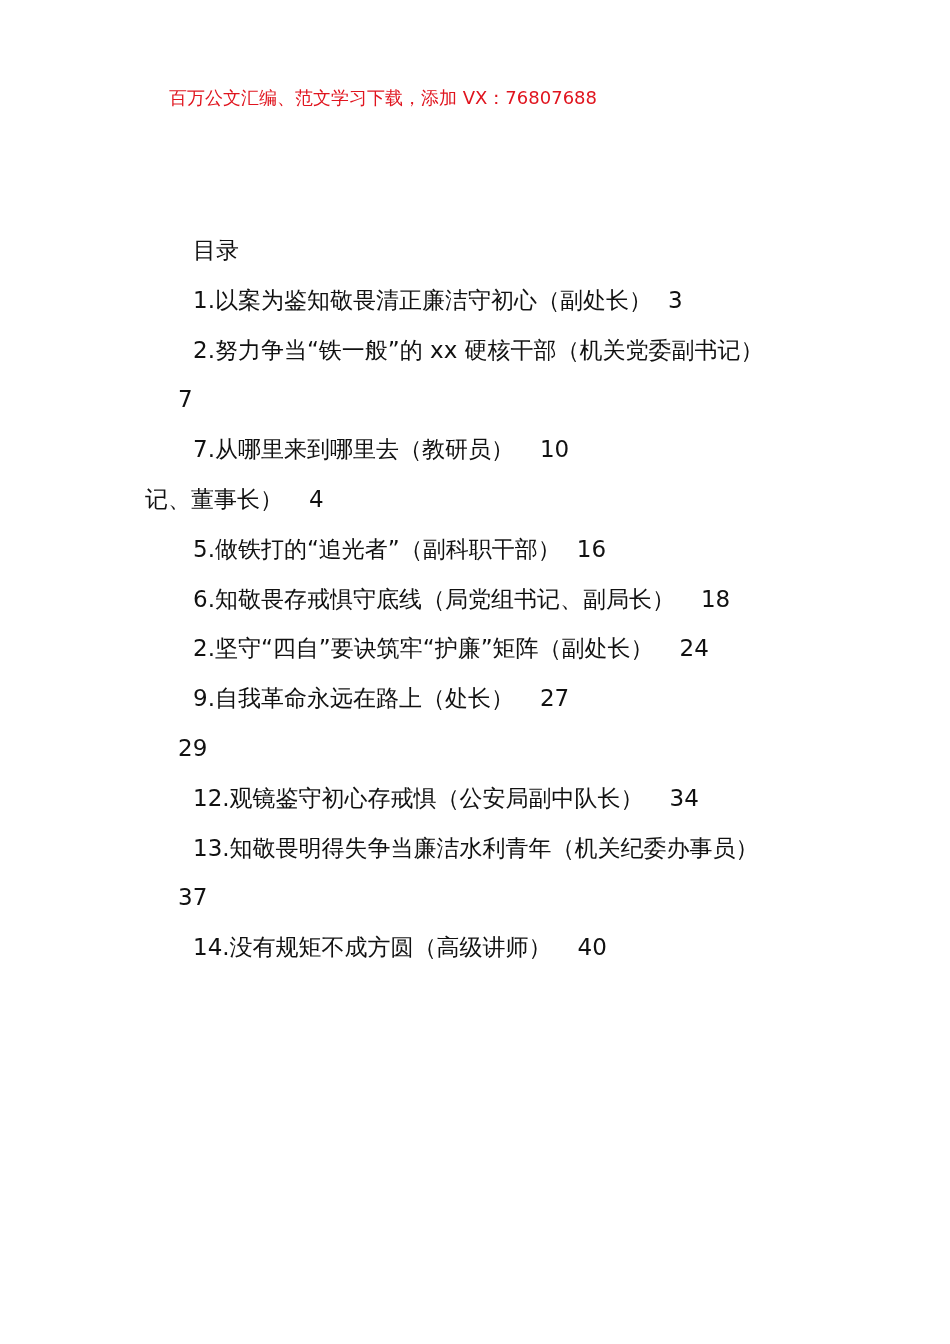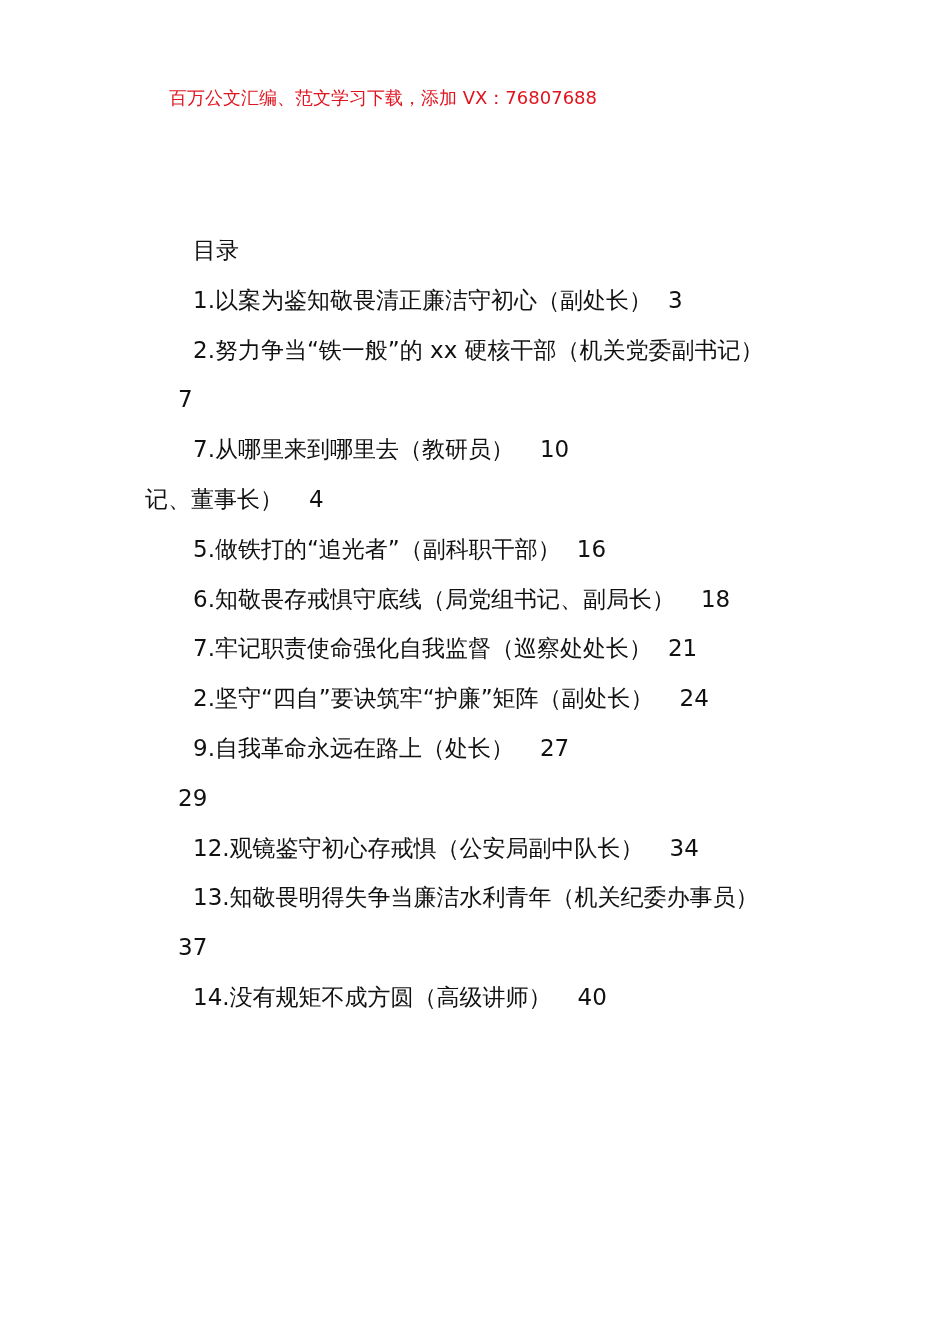--- a/index.html
+++ b/index.html
@@ -79,23 +79,20 @@
   </div>
 
   <div class="toc-line indent">
     <span>5.做铁打的“追光者”（副科职干部）</span><span class="page-num gap-s">16</span>
   </div>
 
   <div class="toc-line indent">
     <span>6.知敬畏存戒惧守底线（局党组书记、副局长）</span><span class="page-num gap-m">18</span>
   </div>
 
-  <div class="toc-line indent">
-    <span>7.牢记职责使命强化自我监督（巡察处处长）</span><span class="page-num gap-s">21</span>
-  </div>
 
   <div class="toc-line indent">
     <span>2.坚守“四自”要诀筑牢“护廉”矩阵（副处长）</span><span class="page-num gap-l">24</span>
   </div>
 
   <div class="toc-line indent">
     <span>9.自我革命永远在路上（处长）</span><span class="page-num gap-m">27</span>
   </div>
 
   <div class="toc-line cont-indent">

